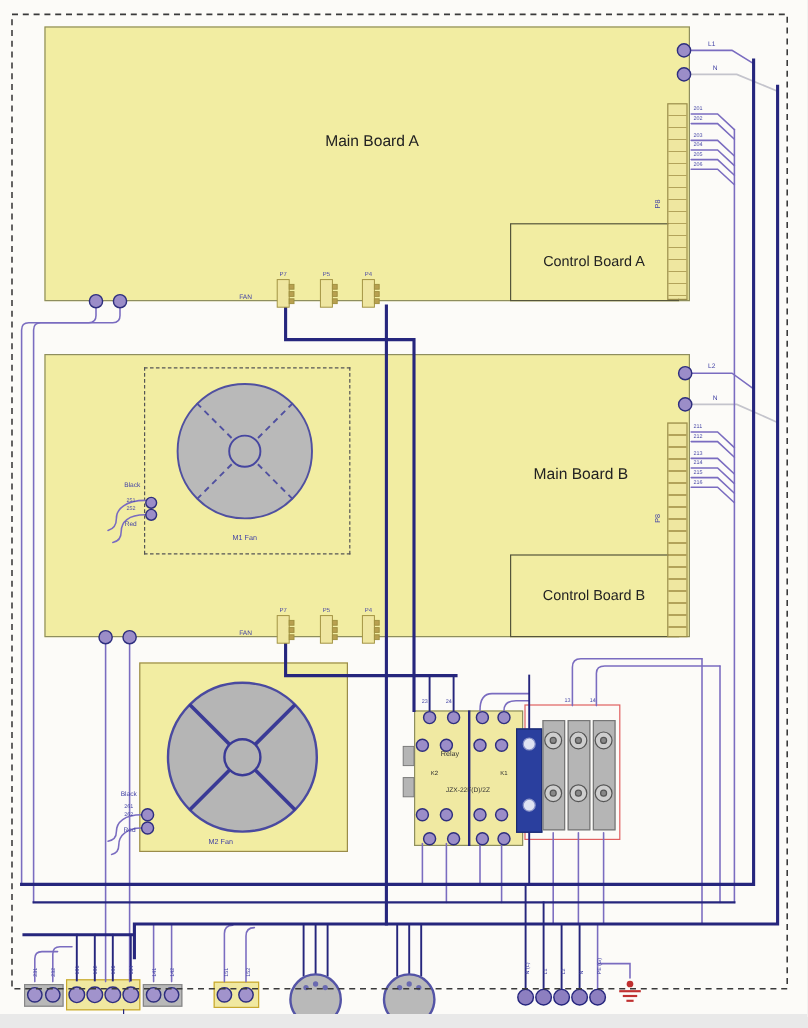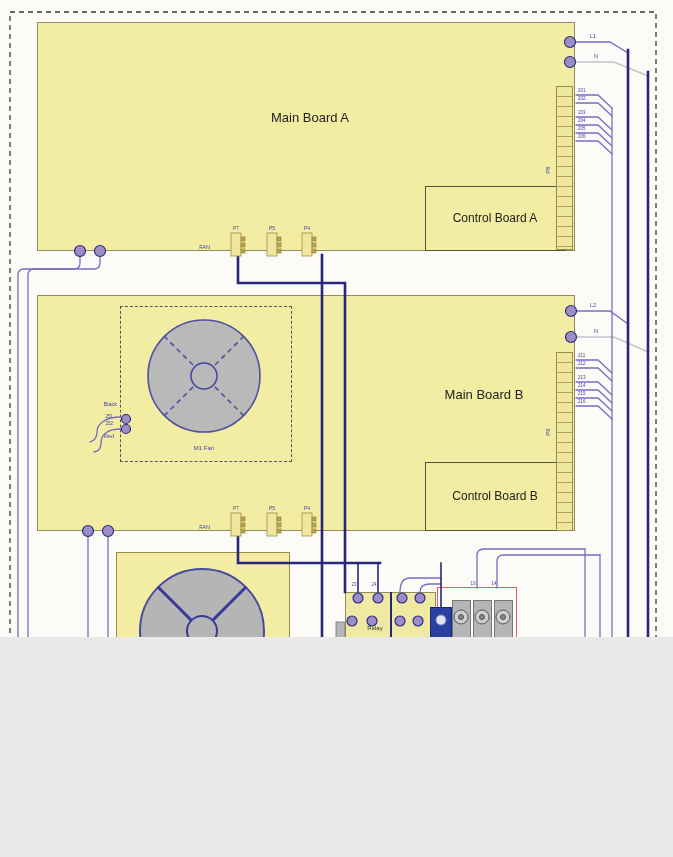--- a/index.html
+++ b/index.html
@@ -1,16 +1,16 @@
 <!DOCTYPE html>
 <html><head>
 <meta charset="utf-8">
 <style>
   html,body{margin:0;padding:0;background:#e9e9e9;}
-  .canvas{position:relative;width:673px;height:637px;background:#fcfbf8;overflow:hidden;
+  .canvas{position:relative;width:673px;height:845px;background:#fcfbf8;overflow:hidden;
           font-family:"Liberation Sans",sans-serif;}
   .board{position:absolute;background:#f2eda2;border:1px solid #8e8e5e;box-sizing:border-box;}
   .subboard{position:absolute;background:#f2eda2;border:1px solid #55553a;box-sizing:border-box;}
   .m1box{position:absolute;border:1.5px dashed #555;box-sizing:border-box;background:transparent;}
   .m2box{position:absolute;background:#f2eda2;border:1px solid #9a8c4a;box-sizing:border-box;}
   .strip{position:absolute;background:repeating-linear-gradient(180deg,#efe7a0 0,#efe7a0 9px,#b3a35a 9px,#b3a35a 10px);
          border:1px solid #9a8c4a;box-sizing:border-box;}
   .relaybox{position:absolute;background:#f0e9a2;border:1px solid #8e8e5e;box-sizing:border-box;}
   .redbox{position:absolute;border:1.2px solid #e06060;box-sizing:border-box;}
   .bluebk{position:absolute;background:#2a3f9e;border:1px solid #1a2a6e;box-sizing:border-box;}

